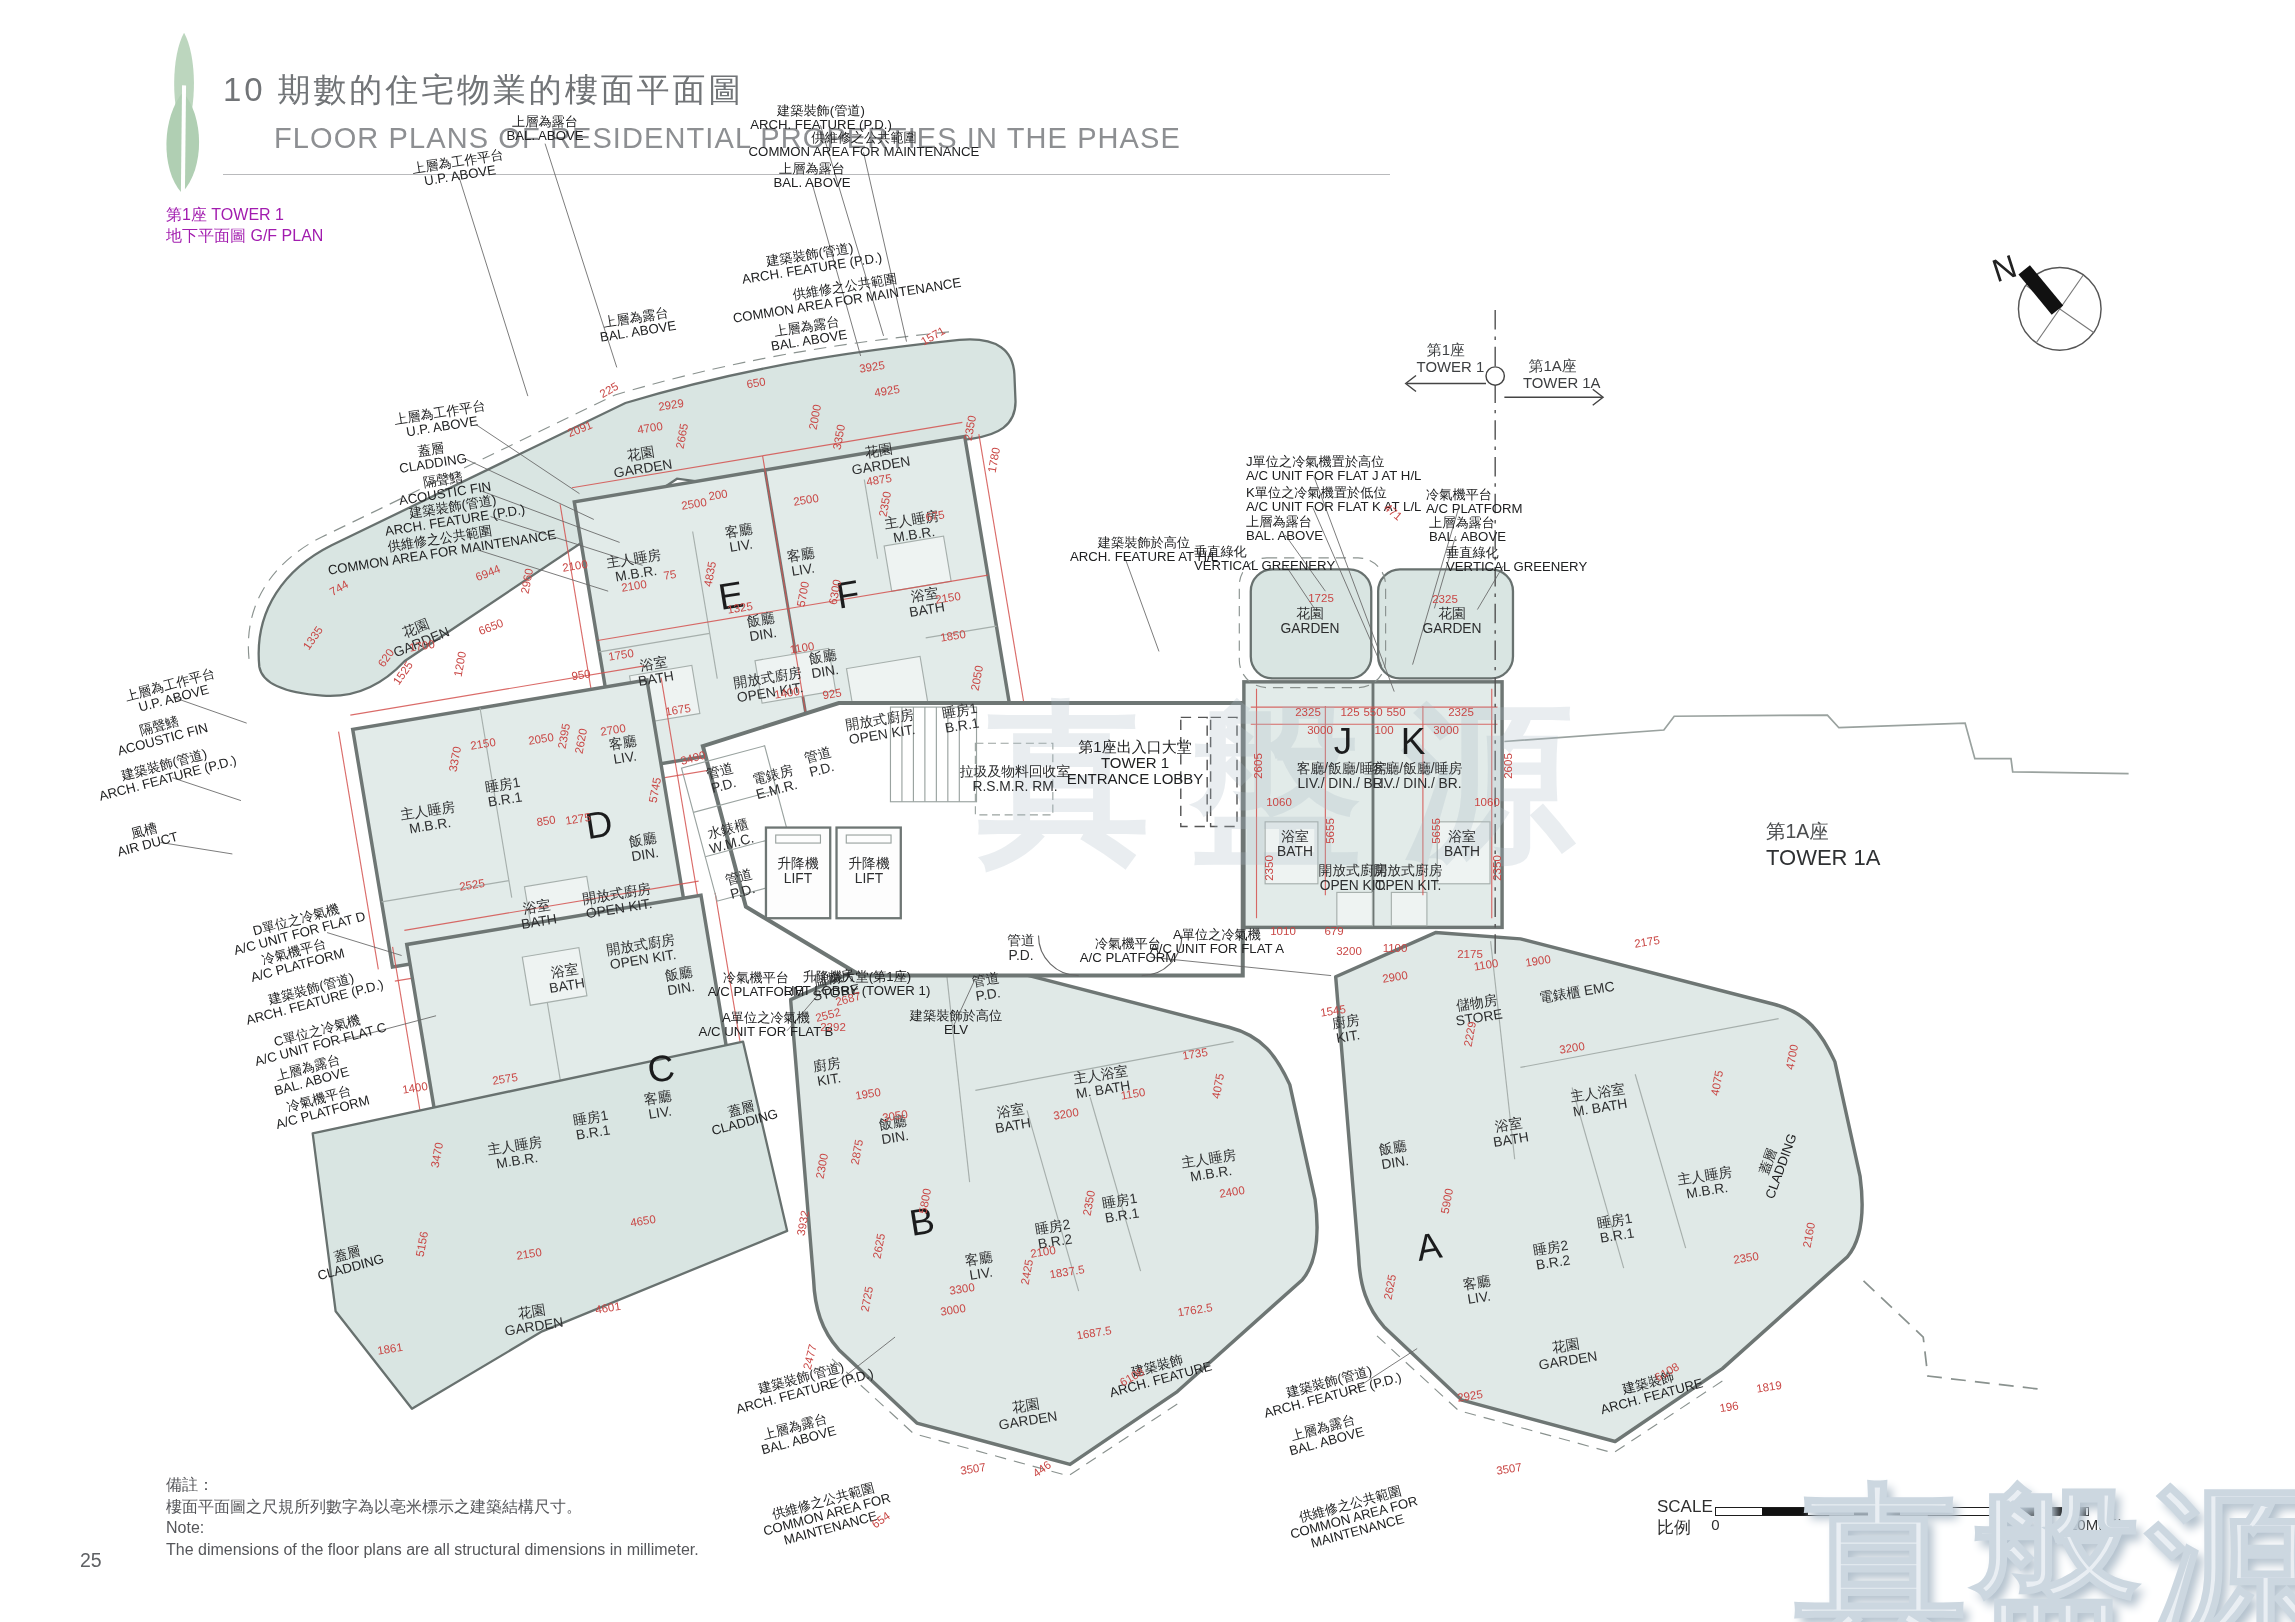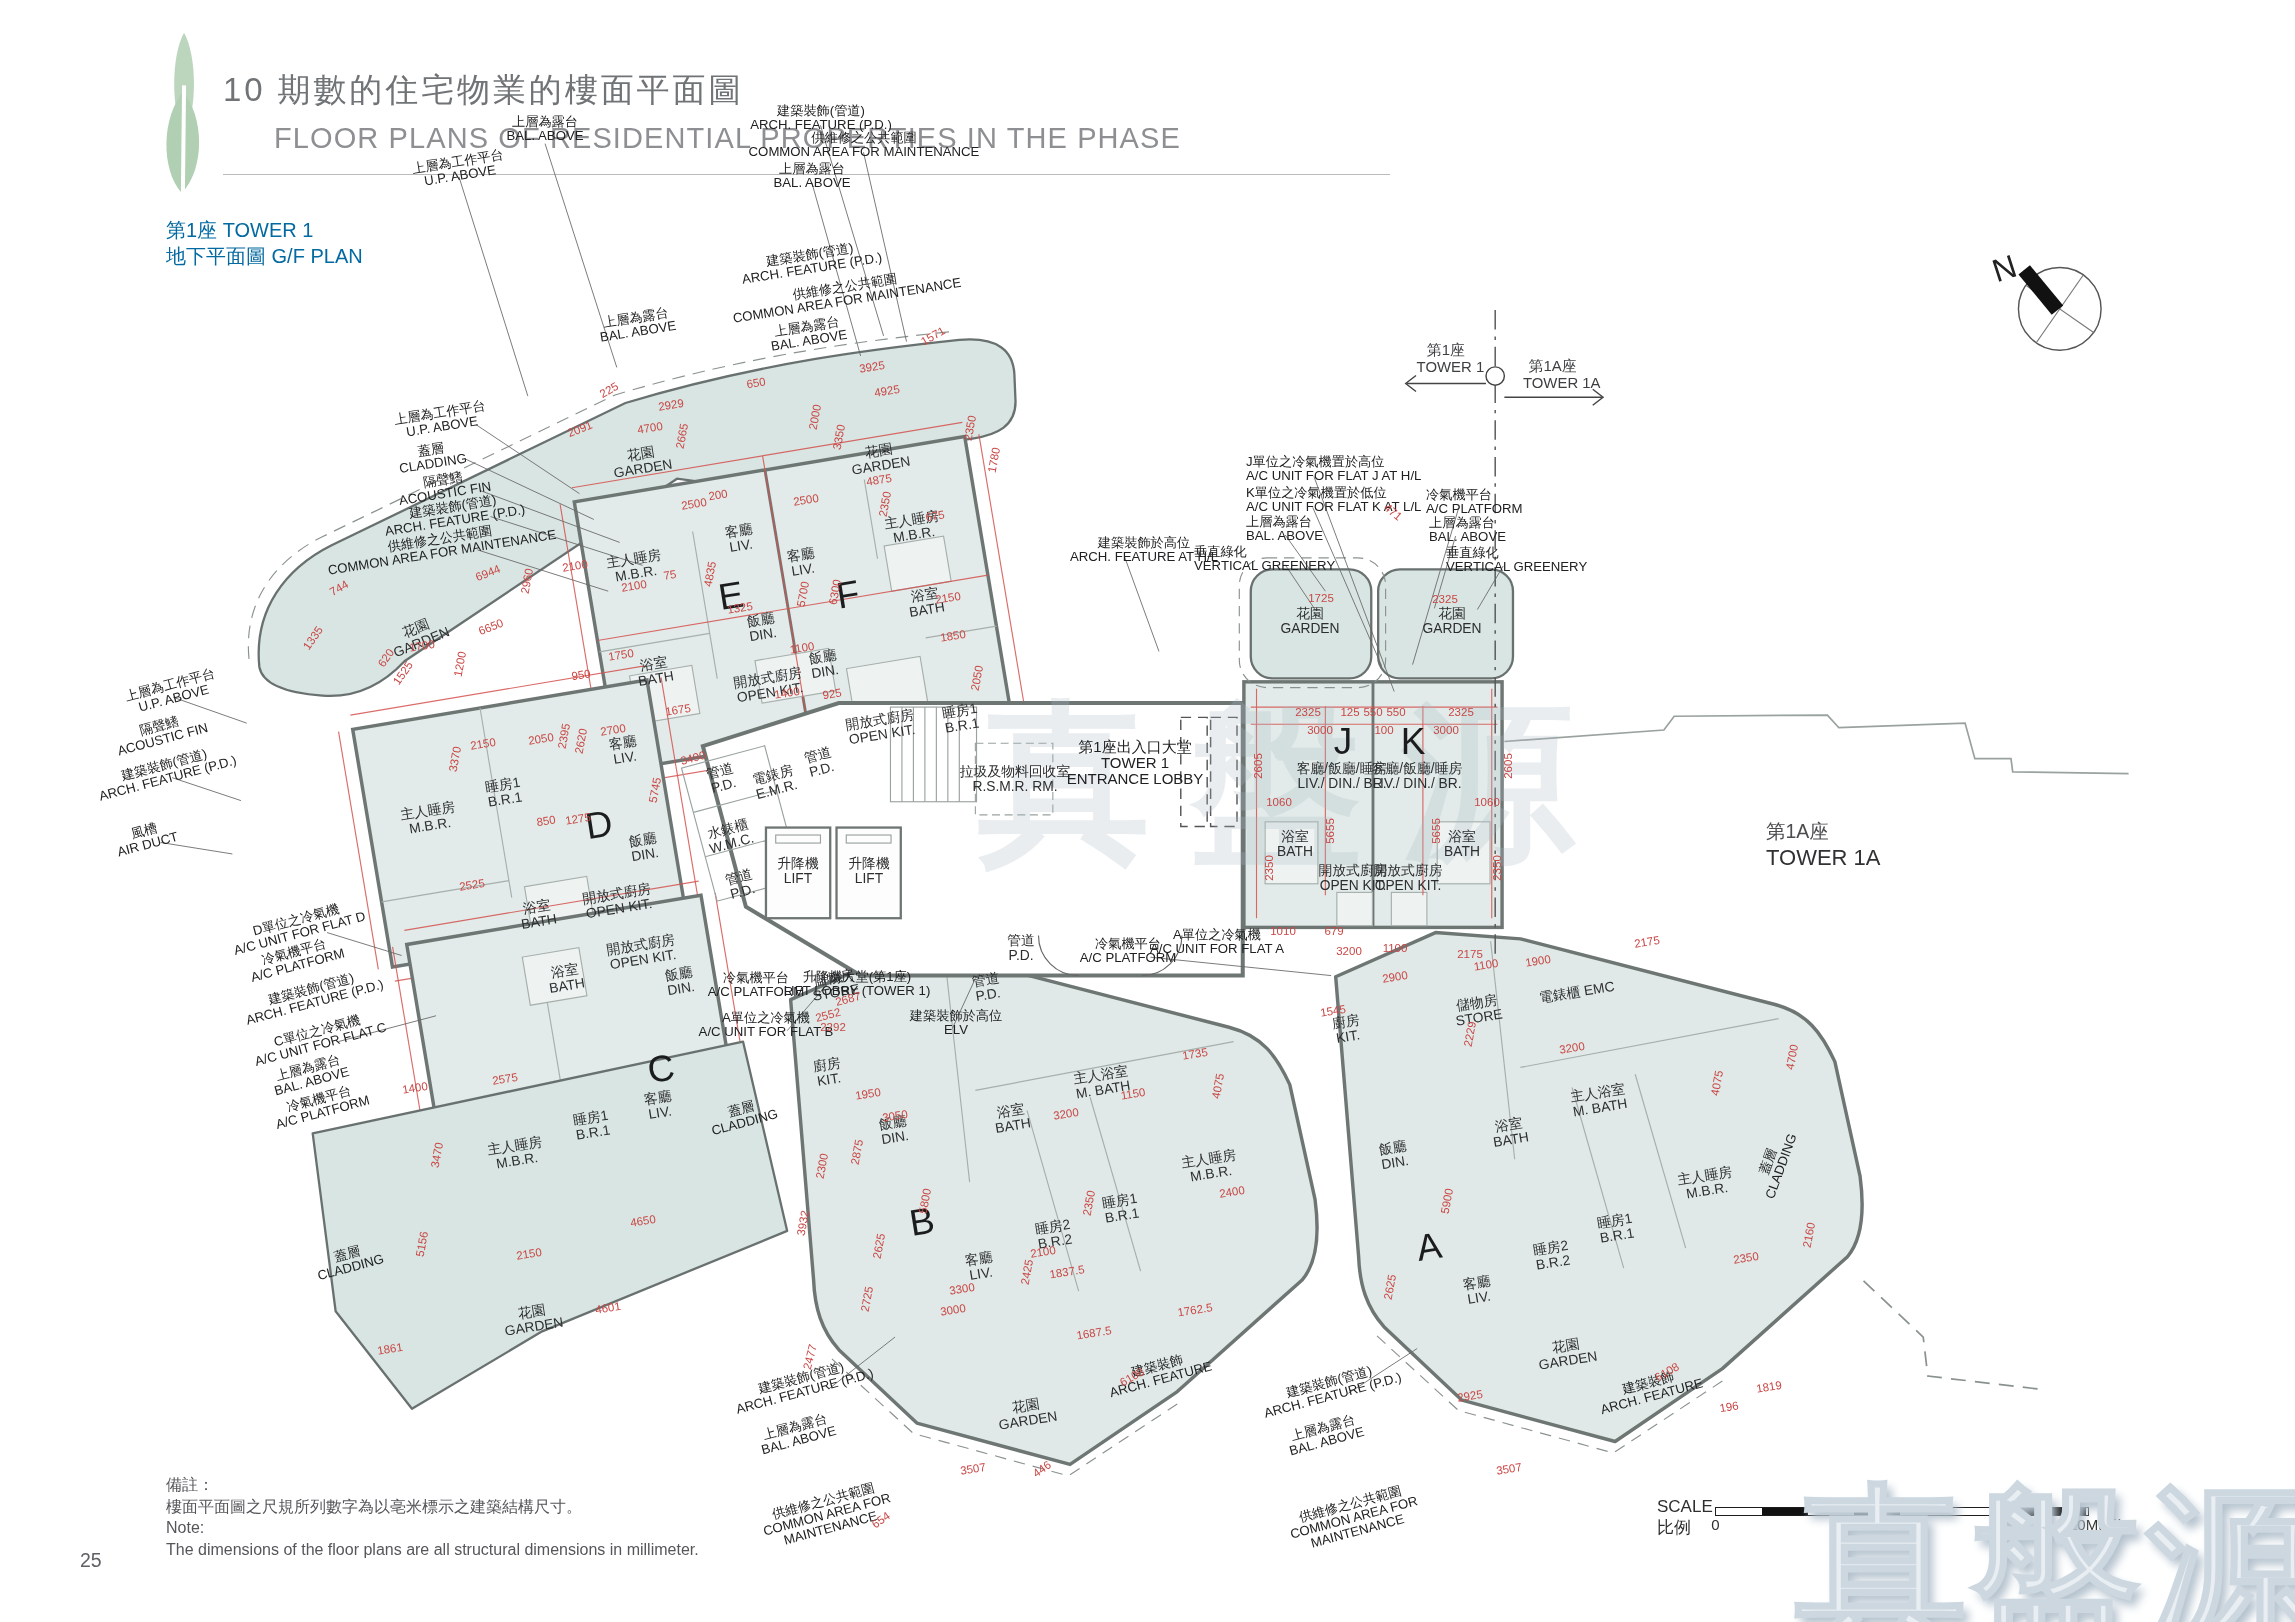--- a/index.html
+++ b/index.html
@@ -3,21 +3,21 @@
 <meta charset="utf-8">
 <style>
   html,body{margin:0;padding:0;}
   body{width:2295px;height:1623px;background:#ffffff;position:relative;overflow:hidden;
        font-family:"Liberation Sans","DejaVu Sans",sans-serif;color:#333;}
   .abs{position:absolute;}
   
   #page-title{left:223px;top:68px;font-size:33px;letter-spacing:2.9px;color:#717477;}
   #page-title-en{left:274px;top:122px;font-size:29px;letter-spacing:1.1px;color:#8d8f92;}
   #title-underline{left:223px;top:174px;width:1167px;height:0;border-top:1.7px solid #b9babc;}
-  #tower-label{left:166px;top:217px;font-size:20px;color:#0369a1;line-height:1.32;}
+  #tower-label{left:166px;top:204px;font-size:16px;color:#a21caf;line-height:1.32;}
   
   #notes{left:166px;top:1474px;font-size:16px;color:#55565a;line-height:1.35;}
   #page-number{left:80px;top:1549px;font-size:19.5px;color:#5f6164;}
   
   #tower1a{left:1766px;top:819px;font-size:19.5px;color:#4a4c4e;line-height:1.3;}
   #tower1a .en{font-size:22px;color:#2f3133;}
   
   #scalebar-label{left:1657px;top:1496px;font-size:17px;color:#2e2e2e;line-height:1.25;}
   #scalebar{left:1715px;top:1507px;width:372px;height:6.9px;border:1.1px solid #1d1d1d;display:flex;}
   #scalebar .seg{height:100%;}

